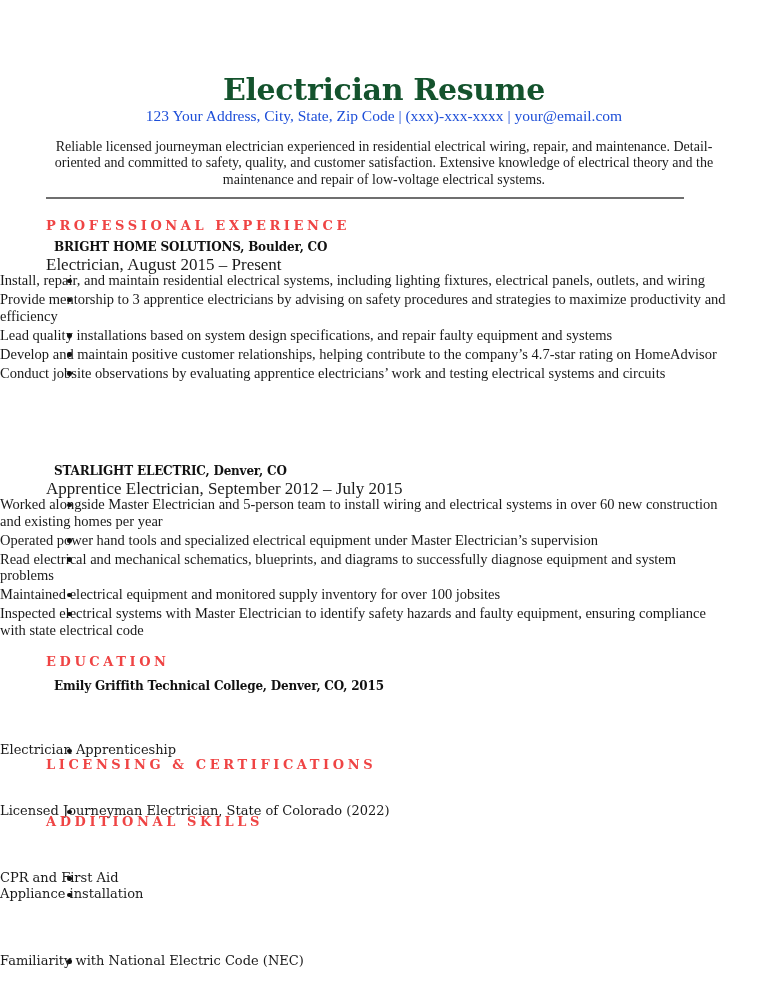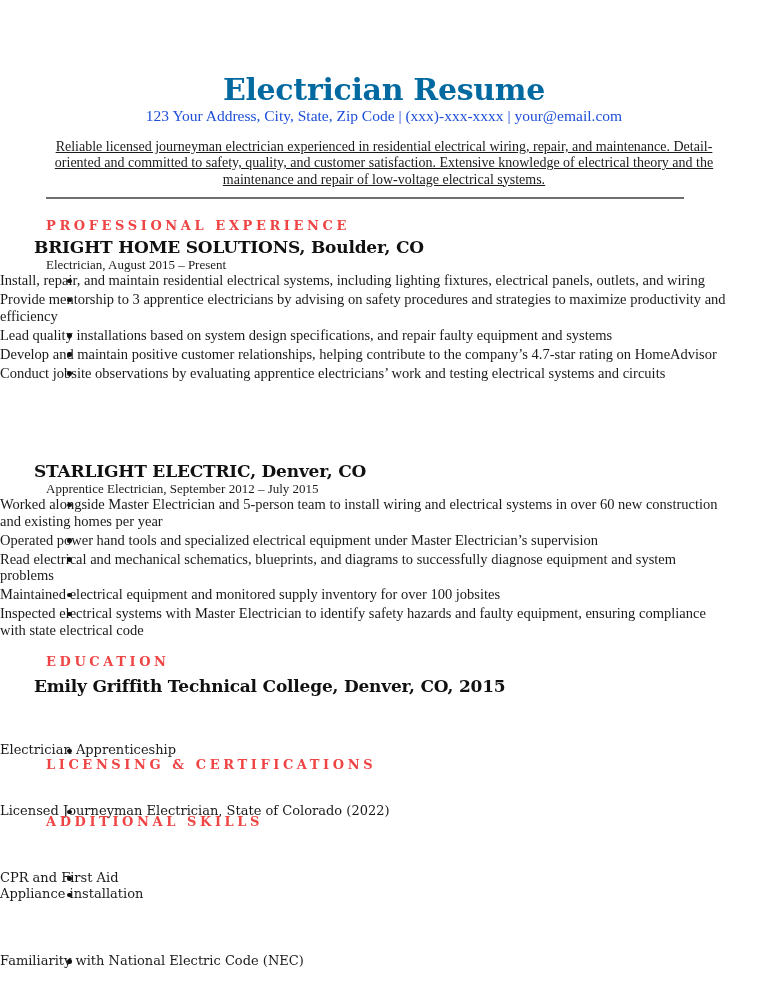--- a/index.html
+++ b/index.html
@@ -25,21 +25,21 @@
     .title {
       position: absolute;
       top: 72px;
       left: 0;
       width: 768px;
       text-align: center;
       font-family: "DejaVu Serif", serif;
       font-weight: bold;
       font-size: 30px;
       line-height: 36px;
-      color: #0369a1;
+      color: #14532d;
       letter-spacing: -0.3px;
     }
     .contact {
       position: absolute;
       top: 107px;
       left: 0;
       width: 768px;
       text-align: center;
       font-family: "Liberation Serif", serif;
       font-size: 15.5px;
@@ -49,21 +49,20 @@
     .summary {
       position: absolute;
       top: 139px;
       left: 40px;
       width: 688px;
       text-align: center;
       font-family: "Liberation Serif", serif;
       font-size: 14px;
       line-height: 16.3px;
       color: #1a1a1a;
-      text-decoration: underline;
     }
     .rule {
       position: absolute;
       top: 197px;
       left: 46px;
       width: 638px;
       height: 2px;
       background: #6f6f6f;
     }
     .section-heading {
@@ -71,33 +70,33 @@
       left: 46px;
       font-family: "DejaVu Serif", serif;
       font-weight: bold;
       font-size: 13px;
       letter-spacing: 3.6px;
       color: #ef4444;
       line-height: 16px;
     }
     .org {
       position: absolute;
-      left: 34px;
+      left: 54px;
       font-family: "DejaVu Serif", serif;
       font-weight: bold;
-      font-size: 17px;
+      font-size: 12px;
       line-height: 17px;
       color: #111;
       letter-spacing: -0.2px;
     }
     .role {
       position: absolute;
       left: 46px;
       font-family: "Liberation Serif", serif;
-      font-size: 13px;
+      font-size: 17px;
       line-height: 17px;
       color: #1a1a1a;
     }
     ul.bullets {
       position: absolute;
       left: 0;
       margin: 0;
       padding: 0;
       list-style: none;
       width: 768px;

